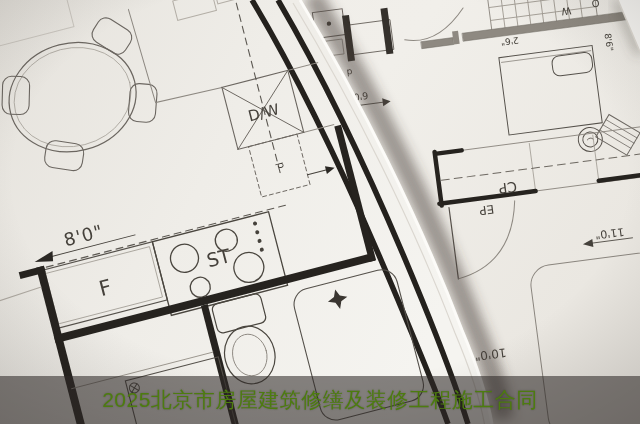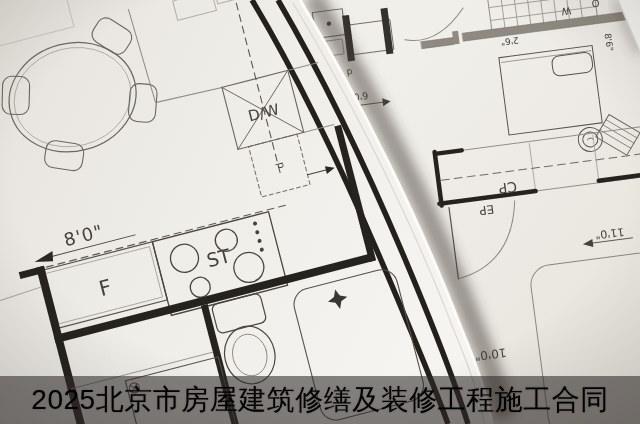--- a/index.html
+++ b/index.html
@@ -9,21 +9,21 @@
     background:#edeae5;
   }
   .stage svg{position:absolute;left:0;top:0;}
   .caption-bar{
     position:absolute;left:0;right:0;bottom:0;height:48px;
     background:rgba(45,41,39,0.57);
     display:flex;align-items:center;justify-content:center;
     z-index:5;
   }
   .caption-text{
-    color:#000000;font-size:28px;letter-spacing:0.5px;
+    color:#4d7c0f;font-size:21px;letter-spacing:0.5px;
     font-family:"Liberation Sans",sans-serif;
     text-shadow:0 0 2px rgba(0,0,0,0.25);
     white-space:nowrap;
   }
   text{font-family:"DejaVu Sans",sans-serif;fill:#45413b;}
 </style>
 </head>
 <body>
 
 <div class="stage">

